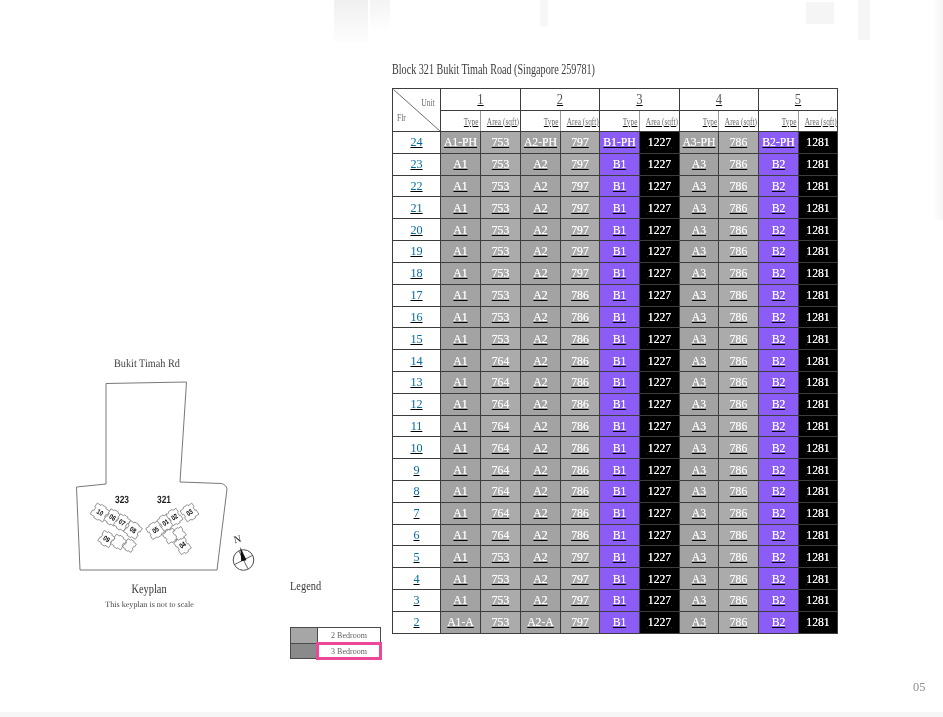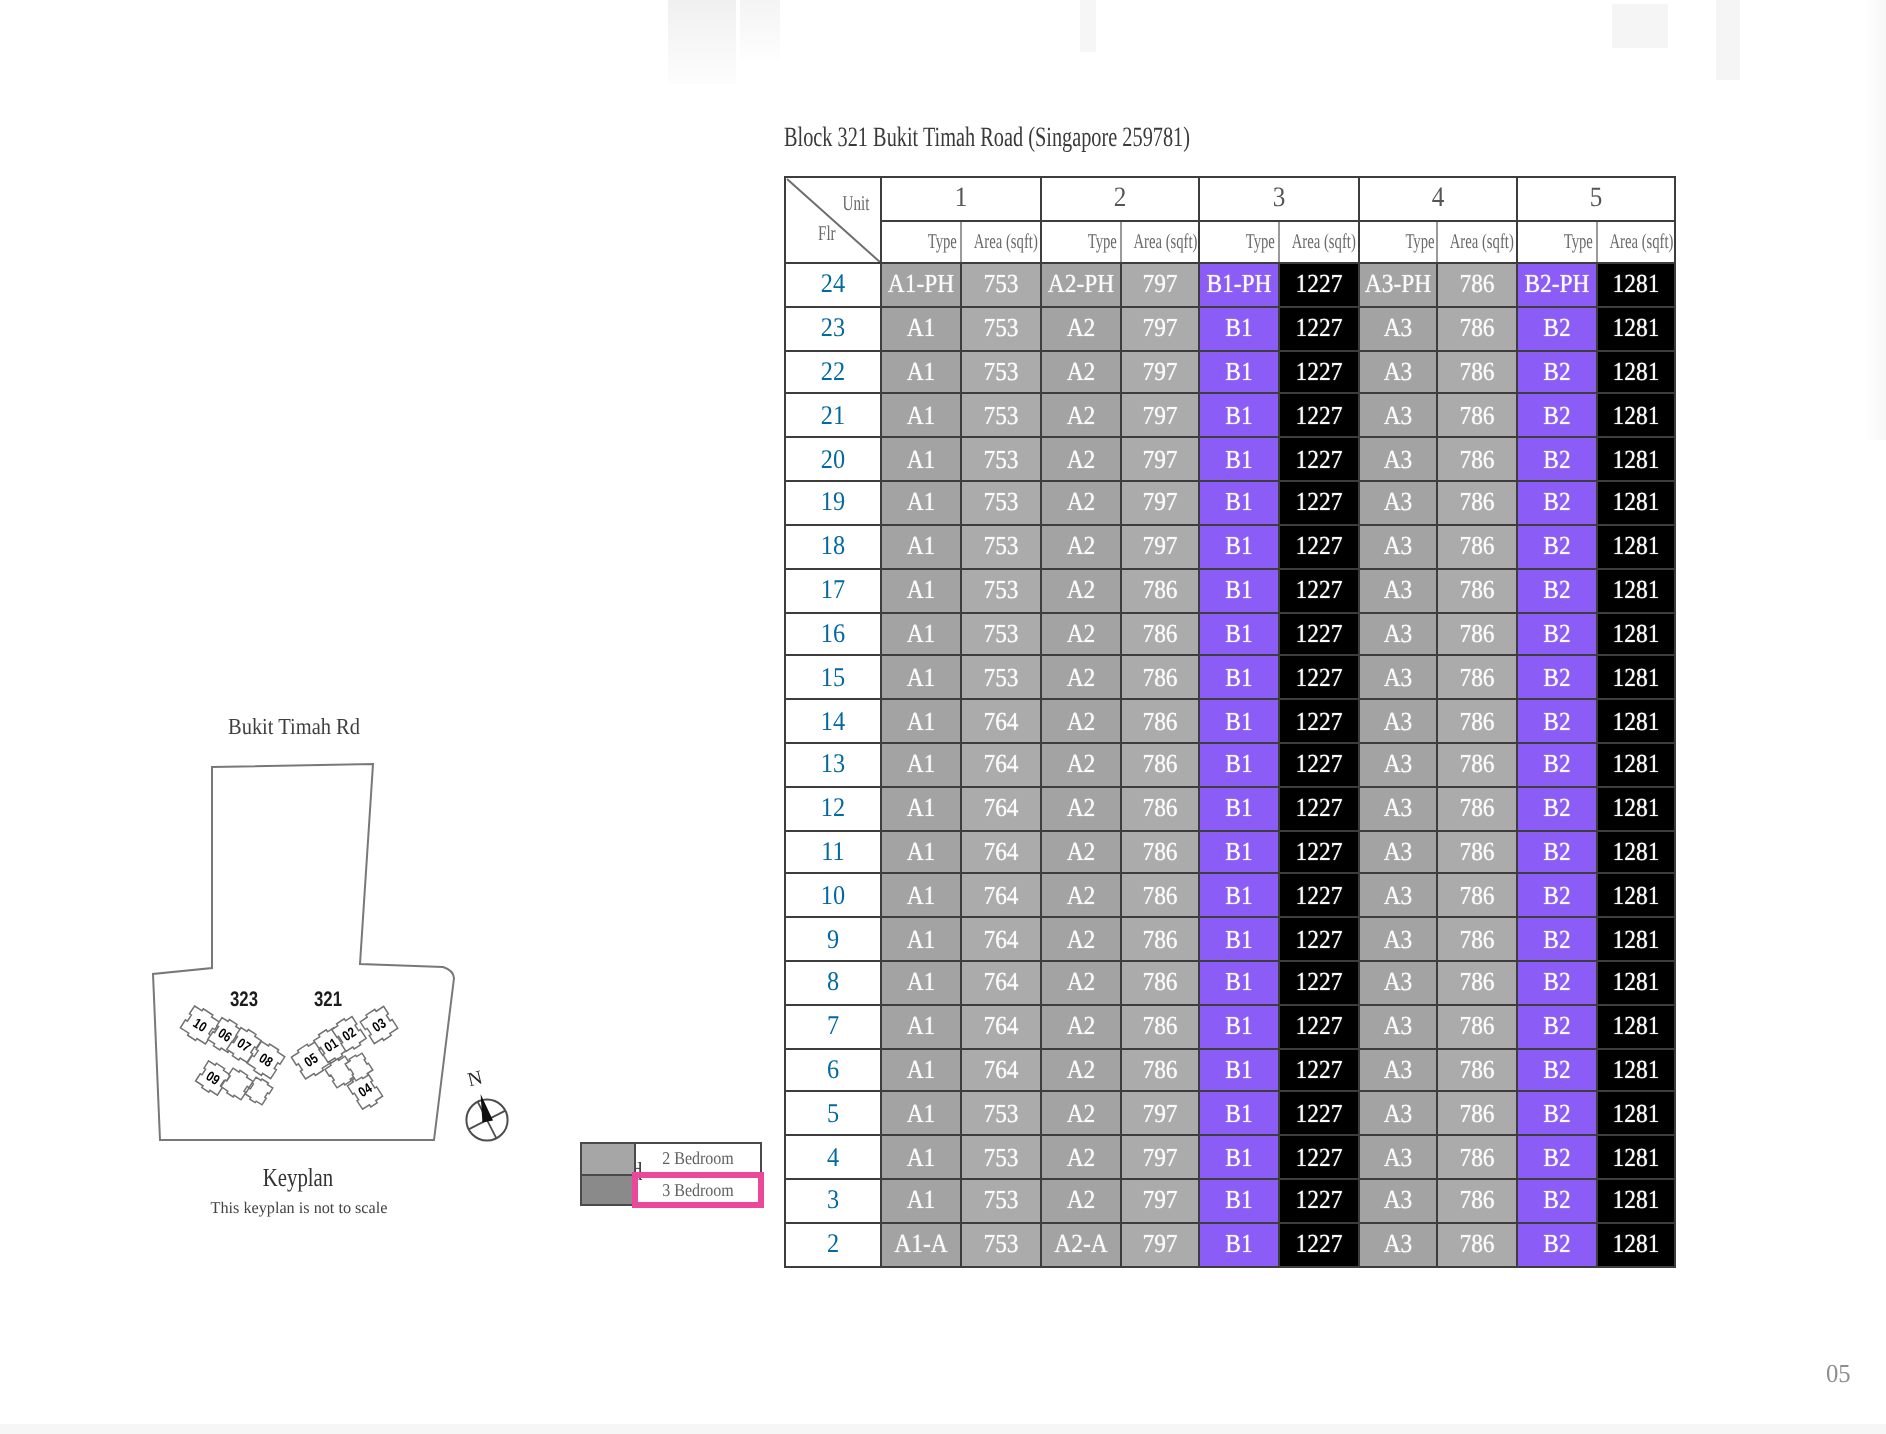--- a/index.html
+++ b/index.html
@@ -2,21 +2,21 @@
 <html><head>
 <meta charset="utf-8">
 <style>
   html,body { margin:0; padding:0; background:#fff; }
   #page { position:relative; width:943px; height:717px; background:#ffffff;
           font-family:"Liberation Serif", serif; overflow:hidden; }
   .sq { display:block; width:100%; transform:scaleX(0.90); transform-origin:center; white-space:nowrap; }
   .sqn { display:block; width:100%; transform:scaleX(0.70); transform-origin:center; white-space:nowrap; }
   .sqc { display:inline-block; transform:scaleX(0.72); white-space:nowrap; }
   #tbl { position:absolute; left:392px; top:88px; border-collapse:collapse;
-         table-layout:fixed; width:445px; height:546px; }
+         table-layout:fixed; width:445px; height:546px;text-decoration:underline; }
   #tbl td, #tbl th { border:1px solid #3d3d3d; padding:0; text-align:center;
         vertical-align:middle; font-weight:normal; overflow:hidden; }
   #tbl .hd { color:#6a6a6a; font-size:10.5px; }
   #tbl td.tb { border-right:1px solid #9a9a9a;padding-left:20px; }
   #tbl td.ab { border-left:1px solid #9a9a9a; }
   #tbl .hn { color:#555; font-size:14px; }
   #tbl td.flr { color:#0369a1; font-size:13.5px; background:#fff; }
   #tbl td.cat, #tbl td.caa, #tbl td.cbt, #tbl td.cba { color:#fbfbfb; font-size:13px; text-shadow:0 0 0.6px #f2f2f2; }
   #tbl td.cat { background:#a3a3a3; }
   #tbl td.caa { background:#ababab; }
@@ -53,21 +53,21 @@
         <col style="width:39px">
       </colgroup>
 
 <tbody>
         <tr style="height:22px;">
   <td rowspan="2" style="position:relative;">
      <svg class="abs" style="left:0;top:0;" width="48" height="43" viewBox="0 0 48 43">
               <line x1="0.5" y1="0.5" x2="47.5" y2="42.5" stroke="#6e6e6e" stroke-width="1"></line>
             </svg>
      <span class="abs hd" style="right:5px;top:8px;"><span class="sqc" style="transform-origin:right center;">Unit</span></span>
-     <span class="abs hd" style="left:16px;top:23px;"><span class="sqc" style="transform-origin:left center;">Flr</span></span>
+     <span class="abs hd" style="left:4px;top:23px;"><span class="sqc" style="transform-origin:left center;">Flr</span></span>
   </td>
   <td colspan="2" class="hn">
             <span class="sq">1</span>
           </td>
   <td colspan="2" class="hn">
             <span class="sq">2</span>
           </td>
   <td colspan="2" class="hn">
             <span class="sq">3</span>
           </td>
@@ -996,21 +996,21 @@
     <text x="237.5" y="542.5" text-anchor="middle" font-family="Liberation Serif" font-size="10" fill="#2a2a2a" transform="rotate(-14 237.5 539.5)">N</text>
   </g>
 
   <text x="149" y="593" text-anchor="middle" font-family="Liberation Serif" font-size="13" fill="#333" transform="scale(0.80,1)" style="transform-origin:149px 593px;">Keyplan</text>
 
   <text x="149.5" y="606.5" text-anchor="middle" font-family="Liberation Serif" font-size="8.2" fill="#444" transform="scale(0.99,1)" style="transform-origin:149.5px 606.5px;">This keyplan is not to scale</text>
 </svg>
 
 <div class="abs" style="left:290px;top:578px;font-size:13px;color:#3a3a3a;transform:scaleX(0.8);transform-origin:left top;">Legend</div>
 
-<table class="abs" style="left:290px;top:571px;border-collapse:collapse;table-layout:fixed;width:92px;height:31px;">
+<table class="abs" style="left:290px;top:627px;border-collapse:collapse;table-layout:fixed;width:92px;height:31px;">
 
   <tbody>
         <tr style="height:16px;">
     <td style="width:24px;border:1px solid #4a4a4a;background:#a6a6a6;"></td>
     <td style="border:1px solid #4a4a4a;text-align:center;font-size:9px;color:#606060;">
             <span class="sq" style="transform:scaleX(0.89);">2 Bedroom</span>
           </td>
   </tr>
 
   <tr>

